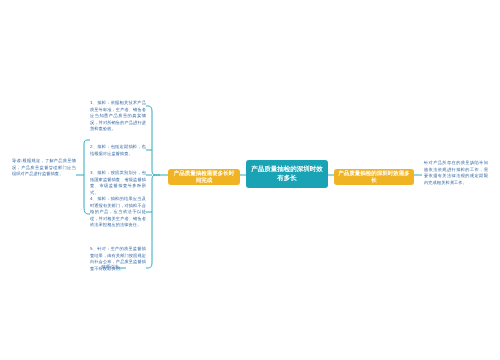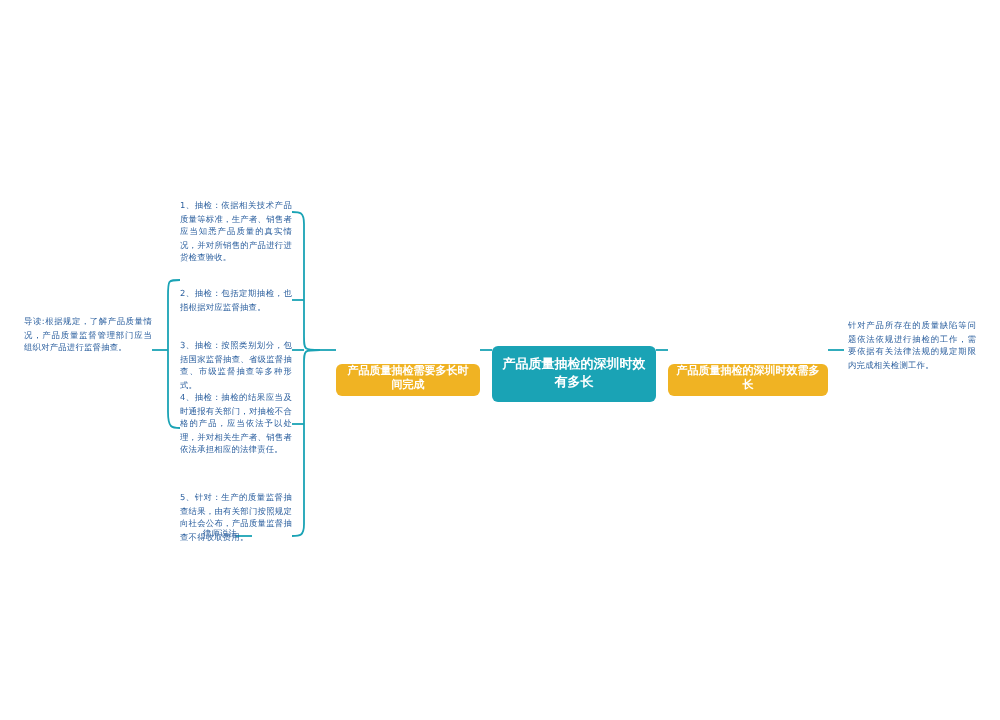--- a/index.html
+++ b/index.html
@@ -23,21 +23,20 @@
     position: absolute;
     box-sizing: border-box;
     border-radius: 3px;
     display: flex;
     align-items: center;
     justify-content: center;
     text-align: center;
     color: #ffffff;
     line-height: 1.35;
     padding: 8px 4px;
-    margin-top: 13px;
   }
   .node-center {
     background: #1aa3b5;
     color: #ffffff;
     font-size: 6.5px;
     font-weight: bold;
     left: 246px;
     top: 160px;
     width: 82px;
     height: 28px;

